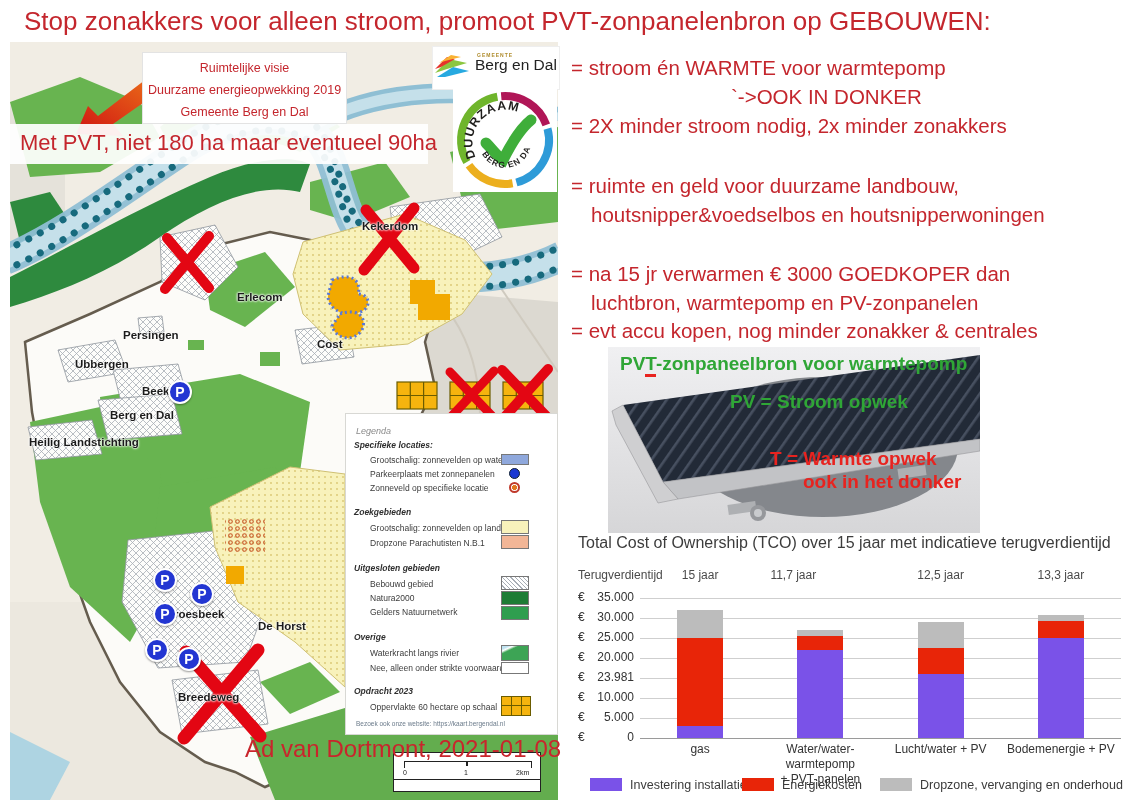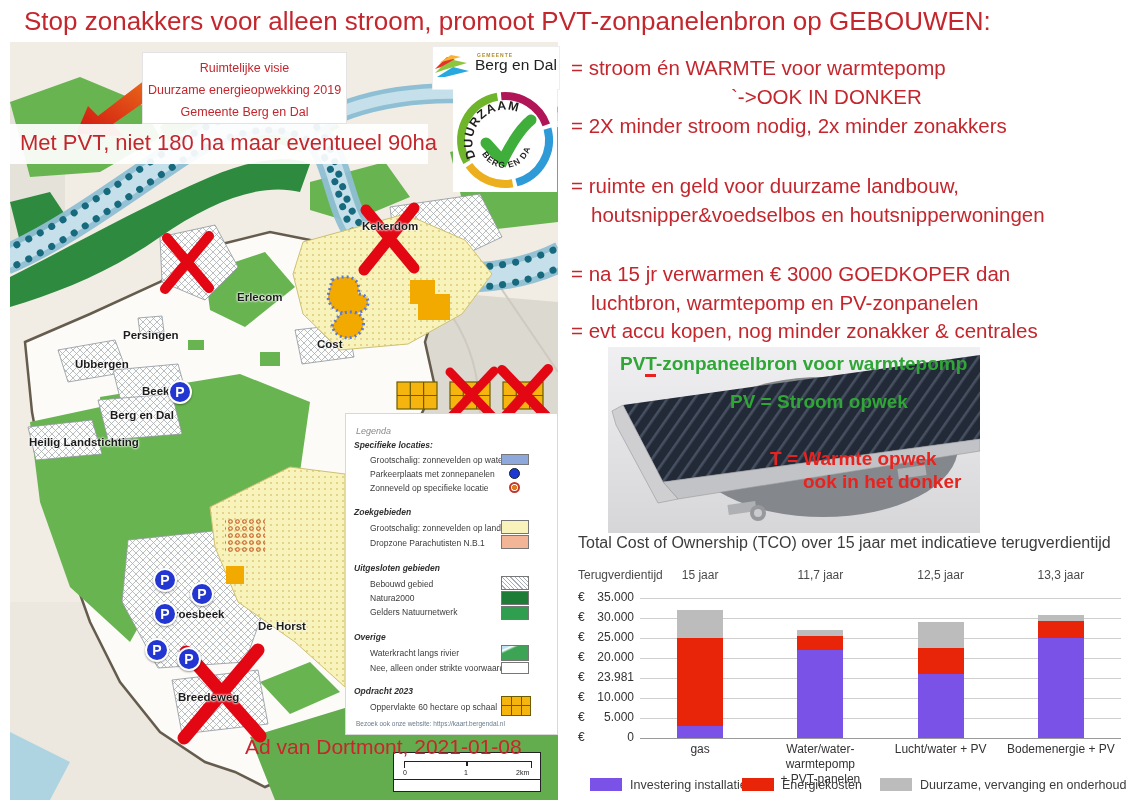--- a/index.html
+++ b/index.html
@@ -53,21 +53,21 @@
     background-color:#f6b40e;border:1.5px solid #6b5c00;}
   .lg-foot{position:absolute;left:10px;top:306px;font-size:6.5px;color:#6a7a8a;}
 
   
   #scale-bar{left:383px;top:710px;width:148px;height:40px;background:#fff;border:1.5px solid #222;box-sizing:border-box;}
   #scale-bar .ruler{position:absolute;left:10px;top:8px;width:126px;height:6px;
     border-top:1.5px solid #222;border-left:1.5px solid #222;border-right:1.5px solid #222;}
   #scale-bar .ruler-mid{position:absolute;left:72px;top:8px;width:1.5px;height:5px;background:#222;}
   #scale-bar .sc-l{position:absolute;font-size:7px;color:#222;top:16px;}
   #scale-bar .divider{position:absolute;left:0;top:26px;width:100%;border-top:1px solid #222;}
-  #map-credit{left:235px;top:693px;font-size:21px;color:#c9252c;white-space:nowrap;}
+  #map-credit{left:235px;top:693px;font-size:24px;color:#c9252c;white-space:nowrap;}
 
   
   #bullets{left:563px;top:48px;width:568px;height:300px;}
   .red-line{position:absolute;color:#c4262d;font-size:20.5px;white-space:nowrap;}
 
   
   #pvt-figure{left:608px;top:347px;width:372px;height:186px;overflow:hidden;}
   .pvt-green{position:absolute;color:#2fa636;font-weight:bold;font-size:19px;white-space:nowrap;}
   .pvt-red{position:absolute;color:#e8231f;font-weight:bold;font-size:19px;white-space:nowrap;}
   .t-underline{border-bottom:3px solid #e8231f;}
@@ -362,21 +362,21 @@
     </div>
     <div class="pvt-green" style="left:122px;top:44px">PV = Stroom opwek</div>
     <div class="pvt-red" style="left:162px;top:101px">T = Warmte opwek</div>
     <div class="pvt-red" style="left:195px;top:124px">ook in het donker</div>
   </div>
 
   <div id="tco-chart" class="abs">
       <div class="ch-title">Total Cost of Ownership (TCO) over 15 jaar met indicatieve terugverdientijd</div>
       <div class="ch-payback" style="left: 2px;">Terugverdientijd</div>
       <div class="ch-payback" style="left: 74.125px; width: 100px; text-align: center;">15 jaar</div>
-      <div class="ch-payback" style="left: 194.375px; width: 100px; text-align: center;">11,7 jaar</div>
+      <div class="ch-payback" style="left: 194.375px; width: 100px; ">11,7 jaar</div>
       <div class="ch-payback" style="left: 314.625px; width: 100px; text-align: center;">12,5 jaar</div>
       <div class="ch-payback" style="left: 434.875px; width: 100px; text-align: center;">13,3 jaar</div>
       <div class="ch-grid" style="left: 64px; width: 481px; top: 64px; border-top-color: rgb(207, 207, 207);"></div>
       <div class="ch-tick" style="top: 56px;">
         <span>€</span>
         <span>35.000</span>
       </div>
       <div class="ch-grid" style="left: 64px; width: 481px; top: 84px; border-top-color: rgb(207, 207, 207);"></div>
       <div class="ch-tick" style="top: 76px;">
         <span>€</span>
@@ -432,16 +432,16 @@
         <div>Lucht/water + PV</div>
       </div>
       <div class="ch-bar-seg" style="left: 461.875px; width: 46px; top: 104px; height: 100px; background: rgb(122, 82, 232);"></div>
       <div class="ch-bar-seg" style="left: 461.875px; width: 46px; top: 86.8px; height: 17.2px; background: rgb(232, 37, 8);"></div>
       <div class="ch-bar-seg" style="left: 461.875px; width: 46px; top: 80.8px; height: 6px; background: rgb(188, 188, 188);"></div>
       <div class="ch-cat" style="left: 419.875px; width: 130px; top: 208px;">
         <div>Bodemenergie + PV</div>
       </div>
       <div class="ch-leg-item" style="left: 14px;"><span class="ch-leg-sw" style="background: rgb(122, 82, 232);"></span><span>Investering installatie</span></div>
       <div class="ch-leg-item" style="left: 166px;"><span class="ch-leg-sw" style="background: rgb(232, 37, 8);"></span><span>Energiekosten</span></div>
-      <div class="ch-leg-item" style="left: 304px;"><span class="ch-leg-sw" style="background: rgb(188, 188, 188);"></span><span>Duurzame, vervanging en onderhoud</span></div>
+      <div class="ch-leg-item" style="left: 304px;"><span class="ch-leg-sw" style="background: rgb(188, 188, 188);"></span><span>Dropzone, vervanging en onderhoud</span></div>
     </div>
 
 </div>
 
 </body></html>

